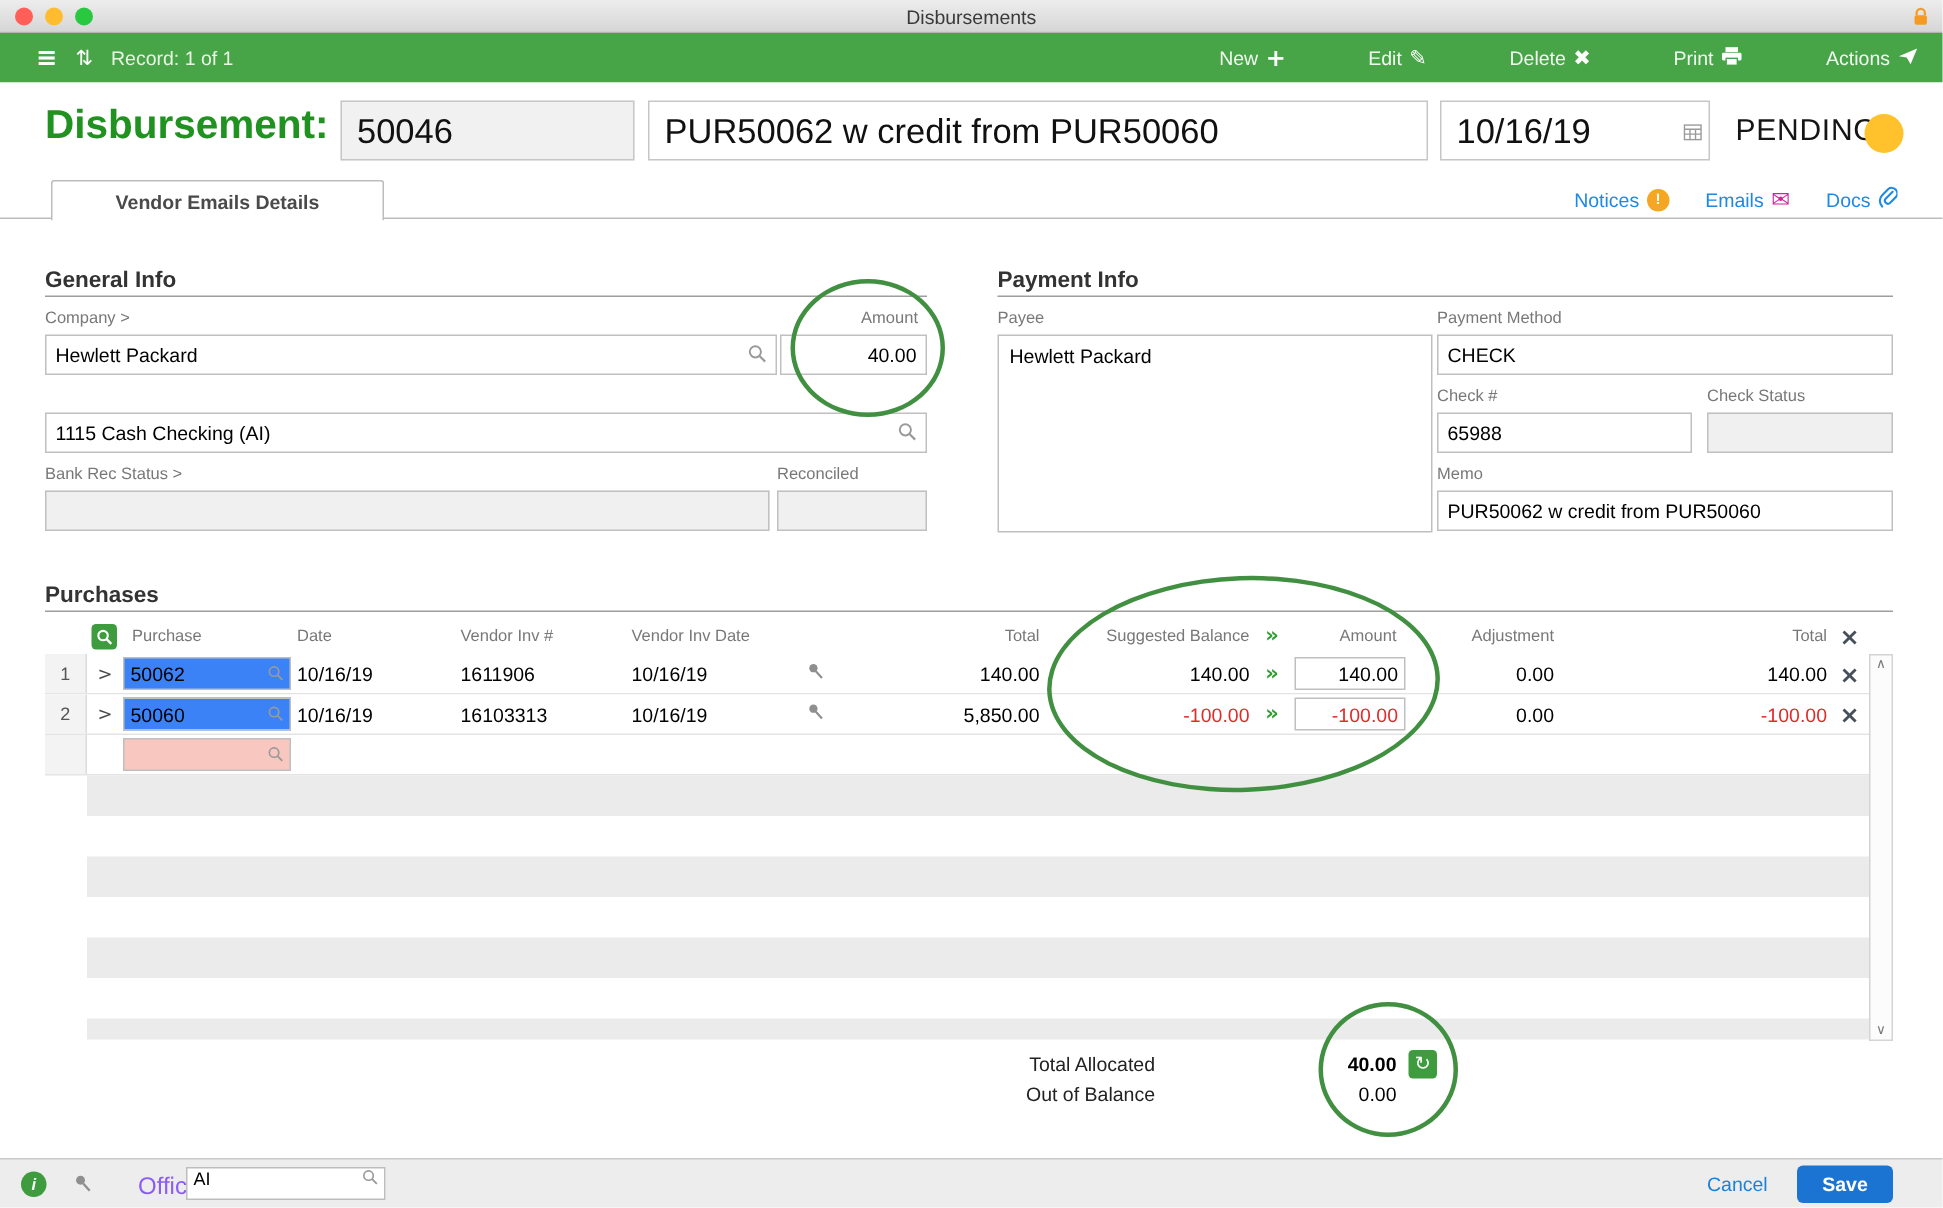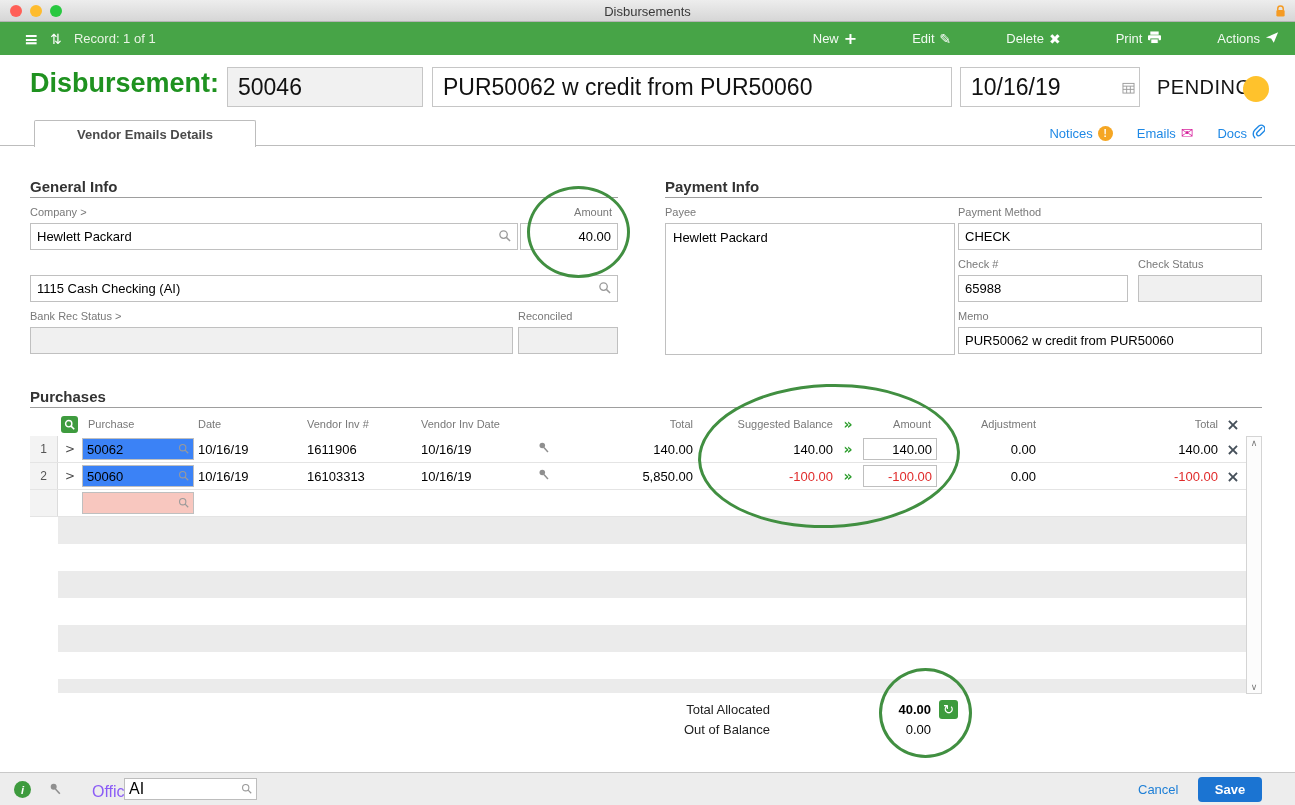--- a/index.html
+++ b/index.html
@@ -102,21 +102,21 @@
   .tot-refresh { position:absolute; left:939px; top:700px; width:19px; height:19px; border-radius:3px;
     background:#3E9B3E; color:#fff; display:flex; align-items:center; justify-content:center; font-size:13px; }
 
   
   .footer { position:absolute; left:0; right:0; bottom:0; height:33px; background:#EDEDED; border-top:1px solid #C9C9C9; }
   .info-ico { position:absolute; left:14px; top:8px; width:17px; height:17px; border-radius:50%; background:#3E9B3E;
     color:#fff; font-weight:bold; font-size:11px; display:flex; align-items:center; justify-content:center; font-style:italic; }
   .foot-pin { position:absolute; left:48px; top:9px; }
   .office-lbl { position:absolute; left:92px; top:10px; font-size:16px; color:#8b5cf6; }
   .office-fld { position:absolute; left:124px; top:5px; width:133px; height:22px; border:1px solid #BDBDBD;
-    background:#fff; display:flex; align-items:center; padding:0 4px; font-size:16px; color:#000; }
+    background:#fff; display:flex; padding:0 4px; font-size:12px; color:#000; }
   .office-fld .sp { flex:1; }
   .cancel-link { position:absolute; left:1138px; top:9px; font-size:13px; color:#1E7FD6; cursor:default; }
   .save-btn { position:absolute; left:1198px; top:4px; width:64px; height:25px; background:#1B74D2;
     border-radius:4px; color:#fff; font-size:13px; font-weight:bold; display:flex; align-items:center; justify-content:center; }
 
   
   .ann { position:absolute; border:3px solid #418F41; border-radius:50%; z-index:50; pointer-events:none; }
   .ann1 { left:527px; top:186px; width:103px; height:92px; }
   .ann2 { left:698px; top:384px; width:262px; height:144px; transform:rotate(-2deg); }
   .ann3 { left:879px; top:668px; width:93px; height:90px; }

